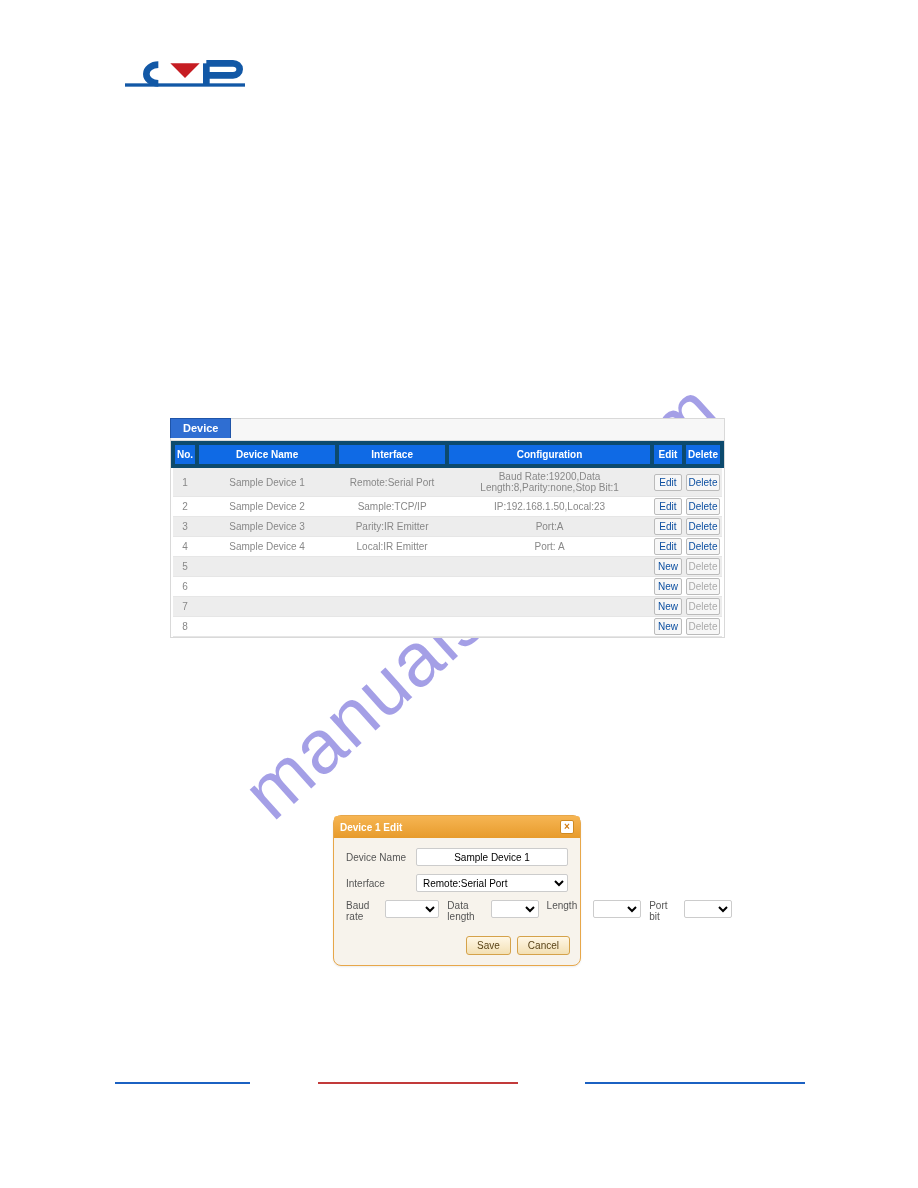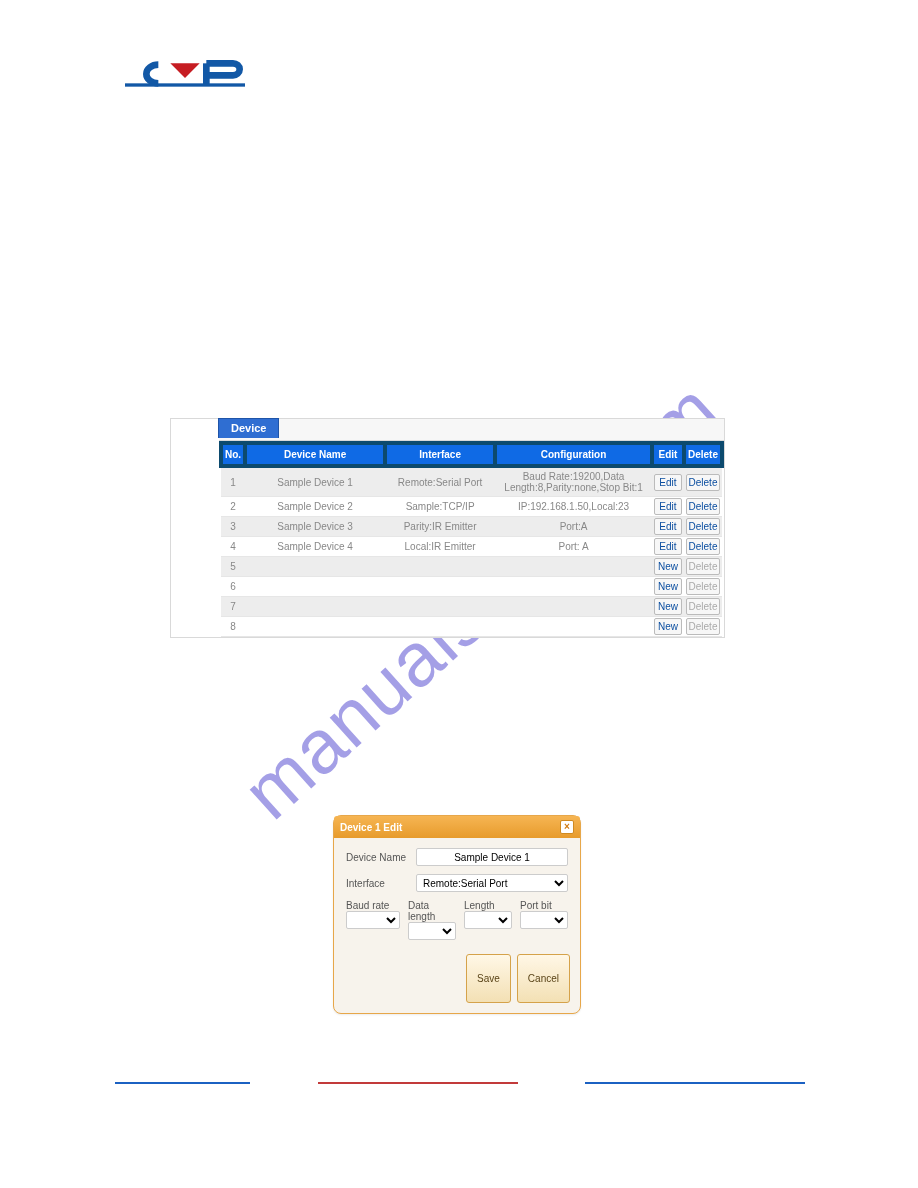--- a/index.html
+++ b/index.html
@@ -19,21 +19,21 @@
     font-family: Arial, sans-serif;
     white-space: nowrap;
     display: flex; align-items: center; justify-content: center;
   }
 
   
 
   
   .table-panel {
     position: absolute; left: 170px; top: 418px; width: 555px;
-    border: 1px solid #d9d9d9; background: #fff; padding-left: 48px;
+    border: 1px solid #d9d9d9; background: #fff;
   }
   .tab-row { height: 22px; position: relative; background: #f7f7f7; border-bottom: 1px solid #d9d9d9;}
   .tab-device {
     position: relative; display: inline-block;
     padding: 3px 12px 4px 12px;
     background: #2f6ed2;
     color: #fff; font-size: 11px; font-weight: bold;
     top: -1px; left: -1px;
     border: 1px solid #1f54a8;
     border-bottom: none;
@@ -89,29 +89,29 @@
     flex: 1; height: 18px; border: 1px solid #ccc; border-radius: 2px;
     font-size: 10px; text-align: center; background: #fff;
     padding: 1px 4px;
   }
   .dlg-select {
     height: 18px; border: 1px solid #ccc; border-radius: 2px;
     font-size: 10px; background: #fff; padding: 0 2px;
   }
   .dlg-select.full { flex: 1; }
   .dlg-params { display: flex; gap: 8px; margin-top: 2px; }
-  .dlg-param { display: flex; flex-direction: column; gap: 0; }
+  .dlg-param { display: flex; flex-direction: row; gap: 16px; }
   .dlg-param label { font-size: 10px; color: #555; }
   .dlg-param select { width: 48px; padding-left: 42px; }
   .dlg-foot {
     display: flex; justify-content: flex-end; gap: 6px;
     padding: 8px 10px 10px 10px;
   }
   .dlg-btn {
-    padding: 18px 10px; font-size: 10px; border: 1px solid #d5a24a;
+    padding: 3px 10px; font-size: 10px; border: 1px solid #d5a24a;
     background: linear-gradient(#fff7e6,#f3e0b4); border-radius: 3px;
     color: #5a4418; cursor: pointer;
   }
 
   
   .footer-bars { position: absolute; left: 115px; top: 1082px; width: 690px; display: flex; justify-content: space-between; }
   .fbar { height: 2px; background: #1b61c2; }
   .fbar.red { background: #c23a3a; }
   .fb1 { width: 135px; }
   .fb2 { width: 200px; }

